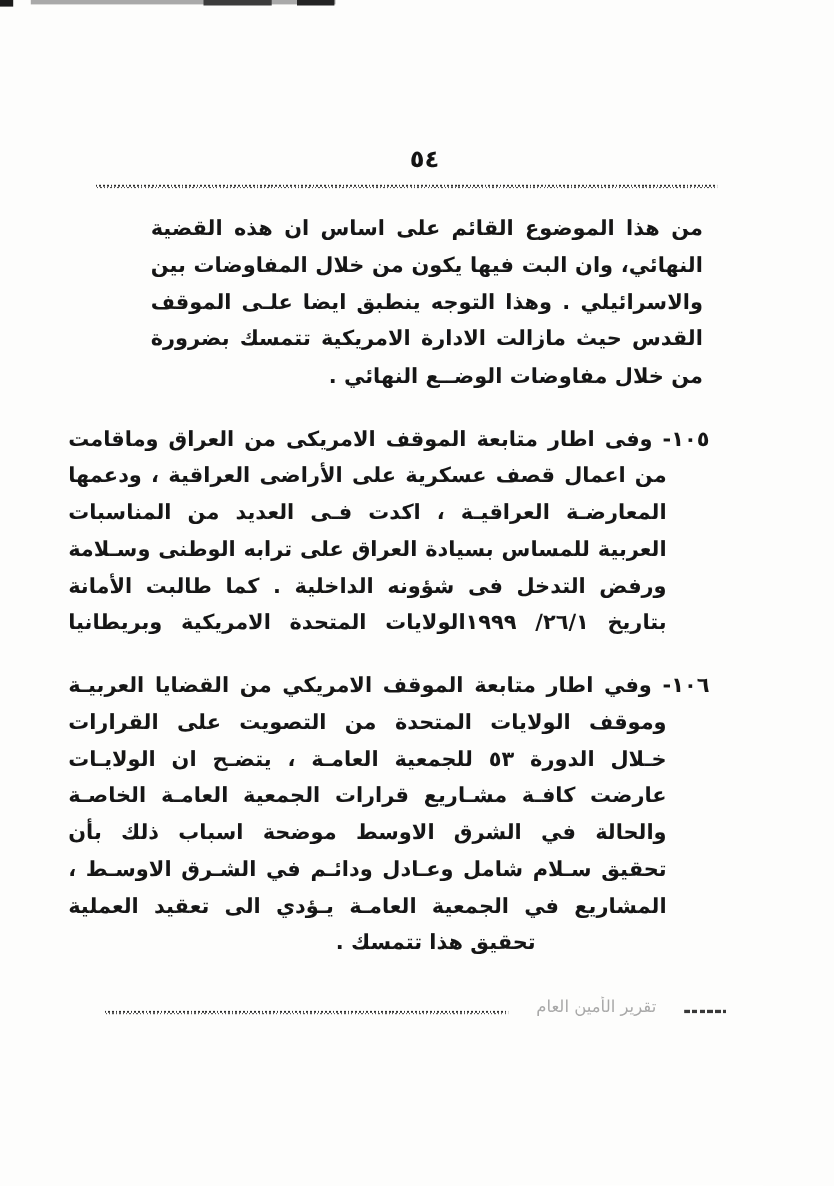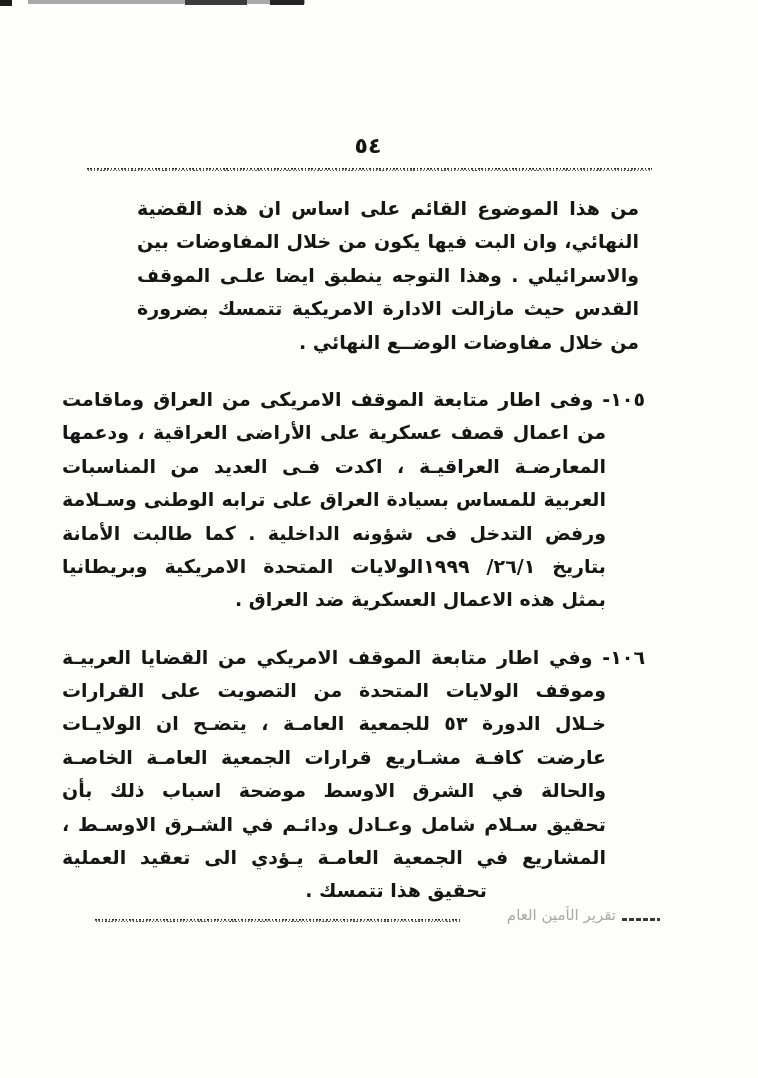--- a/index.html
+++ b/index.html
@@ -11,40 +11,40 @@
   
   .art { position:absolute; top:0; }
   .art-black-corner { left:0; width:12px; height:6px; background:#1b1b1b; }
   .art-gray-bar { left:28px; width:277px; height:4px; background:#a9a9a9; }
   .art-dark-1 { left:185px; width:62px; height:5px; background:#3c3c3c; }
   .art-dark-2 { left:270px; width:34px; height:5px; background:#242424; }
 
   
   .page-num {
     position:absolute; top:133px; left:0; width:736px; text-align:center;
-    font-size:22px; font-weight:700; letter-spacing:2px;
+    font-size:22px; font-weight:700; letter-spacing:2px;padding-left:18px;
   }
   .rule-dotted {
     position:absolute; height:4px;
     background-image:
       repeating-linear-gradient(90deg, #2c2c2c 0 1.6px, transparent 1.6px 3.4px),
       repeating-linear-gradient(90deg, #4a4a4a 0 1.2px, transparent 1.2px 3.1px);
     background-size:100% 1.7px, 100% 1.3px;
     background-position:0 0, 1px 2.4px;
     background-repeat:no-repeat;
   }
   .top-rule { left:87px; top:168px; width:565px; }
   .footer-rule { left:95px; top:919px; width:367px; height:3px; }
   .footer-dash {
     position:absolute; left:622px; top:918px; width:38px; height:3px;
     background:repeating-linear-gradient(90deg,#383838 0 5px, transparent 5px 7px);
   }
   .footer-stamp {
     position:absolute; left:468px; top:906px; width:148px;
-    direction:rtl; font-size:15px; font-weight:400;
+    direction:rtl; text-align:center; font-size:15px; font-weight:400;
     color:#9a9a9a; opacity:.85; filter:blur(.4px); letter-spacing:1px;
     white-space:nowrap; overflow:hidden;
   }
 
   
   .content {
     position:absolute; left:62px; top:192px; width:583px;
     direction:rtl; font-size:19px; font-weight:700; color:#161616;
     text-rendering:optimizeLegibility;
   }
@@ -82,21 +82,20 @@
         <div class="tl cont">القدس حيث مازالت الادارة الامريكية تتمسك بضرورة ان تحل  هذه القضية</div>
         <div class="tl cont last">من خلال مفاوضات الوضــع النهائي .</div>
       </div>
     <div class="para para-105">
         <div class="tl first">١٠٥- وفى اطار متابعة الموقف الامريكى من العراق وماقامت به الولايات المتحدة</div>
         <div class="tl cont">من اعمال قصف عسكرية على الأراضى العراقية ، ودعمها لجماعــات</div>
         <div class="tl cont">المعارضـة العراقيـة ، اكدت فـى العديد من المناسبات معارضــة الجامعـة</div>
         <div class="tl cont">العربية  للمساس بسيادة العراق على ترابه الوطنى وسـلامة ووحدة اراضيه</div>
         <div class="tl cont">ورفض التدخل فى شؤونه الداخلية . كما طالبت الأمانة العامـة فـى بيـان لها</div>
         <div class="tl cont">بتاريخ ٢٦/١/ ١٩٩٩الولايات المتحدة الامريكية وبريطانيا بالكف عـن القيـام</div>
-        <div class="tl cont last">بمثل هذه الاعمال العسكرية ضد العراق .</div>
       </div>
     <div class="para para-106">
         <div class="tl first">١٠٦- وفي اطار متابعة الموقف الامريكي من  القضايا العربيـة في الامـم المتحـدة</div>
         <div class="tl cont">وموقف الولايات المتحدة من التصويت على القرارات الخاصة  بهذه القضايا</div>
         <div class="tl cont">خـلال الدورة ٥٣ للجمعية العامـة ، يتضـح ان الولايـات المتحدة الامريكيـة</div>
         <div class="tl cont">عارضت كافـة مشـاريع قرارات الجمعية العامـة الخاصـة بقضيـة فلســطين</div>
         <div class="tl cont">والحالة في الشرق الاوسط موضحة اسباب ذلك بأن  الولايـات المتحدة تدعم</div>
         <div class="tl cont">تحقيق سـلام شامل وعـادل ودائـم في الشـرق الاوسـط ، وان طـرح هـذه</div>
         <div class="tl cont">المشاريع في الجمعية  العامـة يـؤدي الى تعقيد العملية السـلمية الراميـة الـى</div>
         <div class="tl cont last">تحقيق هذا تتمسك .</div>

